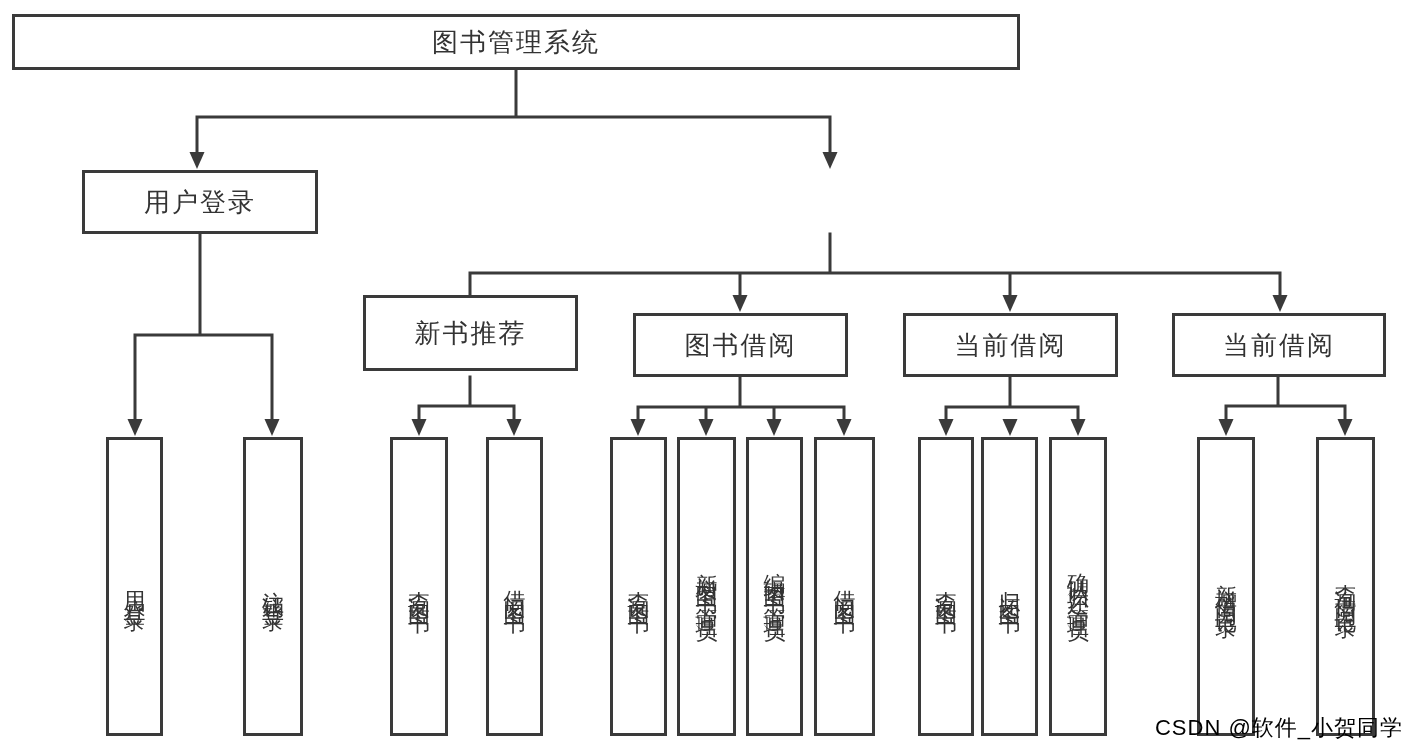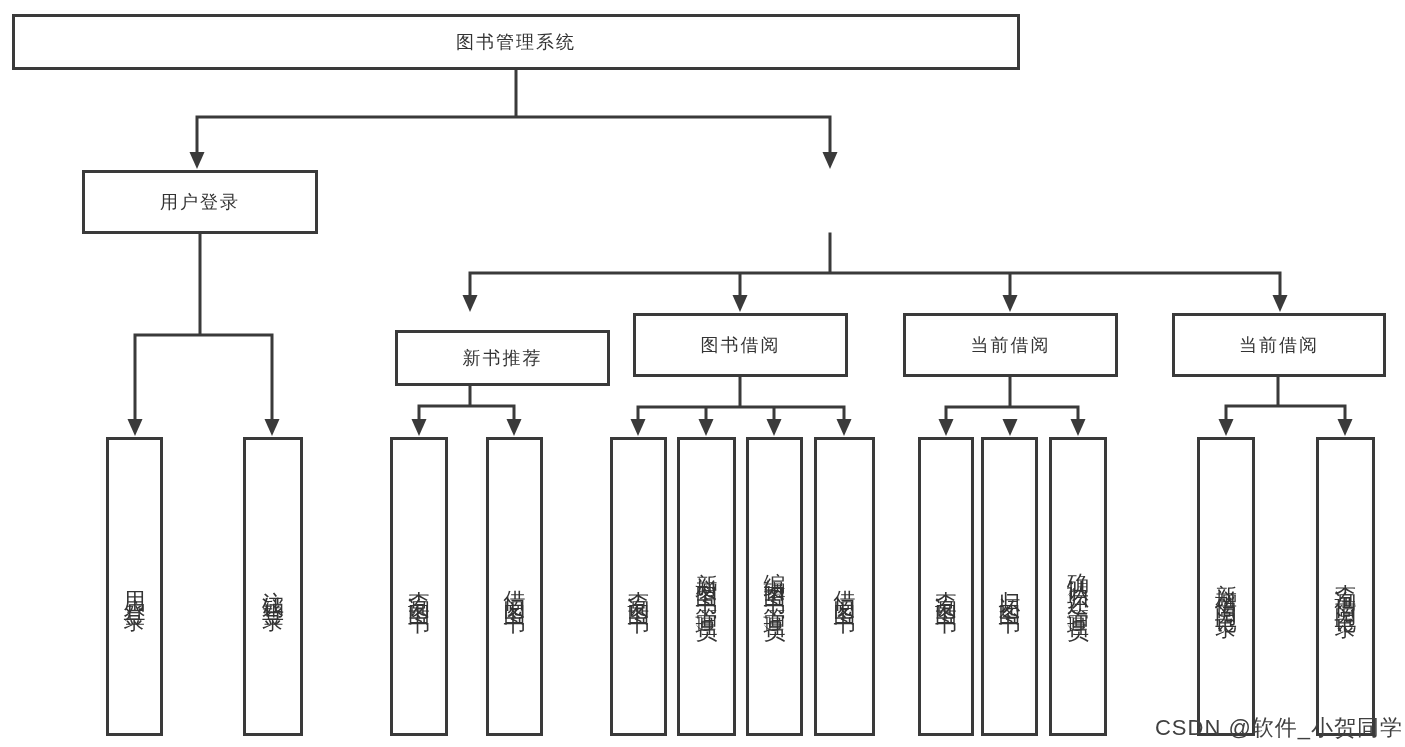--- a/index.html
+++ b/index.html
@@ -10,39 +10,39 @@
     font-family:"Liberation Sans","DejaVu Sans",sans-serif;
     overflow:hidden;
   }
   .connector-layer{position:absolute;left:0;top:0;pointer-events:none;}
   .hbox{
     position:absolute;
     box-sizing:border-box;
     background:#ffffff;
     border:3px solid #3a3a3a;
     display:flex;align-items:center;justify-content:center;
-    font-size:18px;color:#333333;letter-spacing:2px;
+    font-size:26px;color:#333333;letter-spacing:2px;
     white-space:nowrap;
   }
   .vbox{
     position:absolute;top:437px;height:299px;
     box-sizing:border-box;
     background:#ffffff;
     border:3px solid #3a3a3a;
     display:flex;align-items:center;justify-content:center;
   }
   .vbox span{
     writing-mode:vertical-rl;
     font-size:22px;color:#333333;
     letter-spacing:7px;line-height:1.1;
     white-space:nowrap;
   }
   .watermark{
     position:absolute;right:2px;bottom:4px;
-    font-size:22px;color:#404040;letter-spacing:1px;
+    font-size:22px;color:#000000;letter-spacing:1px;
     white-space:nowrap;
     text-align:right;
   }
 </style>
 </head>
 <body>
 
 <div class="canvas">
 
   <svg class="connector-layer" width="1405" height="747" viewBox="0 0 1405 747">
@@ -82,21 +82,21 @@
       <polygon points="1070.5,419 1085.5,419 1078,436"></polygon>
       <polygon points="1218.5,419 1233.5,419 1226,436"></polygon>
       <polygon points="1337.5,419 1352.5,419 1345,436"></polygon>
     </g>
   </svg>
 
   <div class="hbox" style="left:12px;top:14px;width:1008px;height:56px;">图书管理系统</div>
 
   <div class="hbox" style="left:82px;top:170px;width:236px;height:64px;">用户登录</div>
 
-  <div class="hbox" style="left:363px;top:330px;width:215px;height:56px;margin-left:32px;">新书推荐</div>
+  <div class="hbox" style="left:363px;top:295px;width:215px;height:76px;">新书推荐</div>
   <div class="hbox" style="left:903px;top:313px;width:215px;height:64px;">当前借阅</div>
   <div class="hbox" style="left:633px;top:313px;width:215px;height:64px;">图书借阅</div>
   <div class="hbox" style="left:1172px;top:313px;width:214px;height:64px;">当前借阅</div>
 
   <div class="vbox" style="left:106px;width:57px;">
     <span>用户登录</span>
   </div>
   <div class="vbox" style="left:243px;width:60px;">
     <span>注销登录</span>
   </div>

